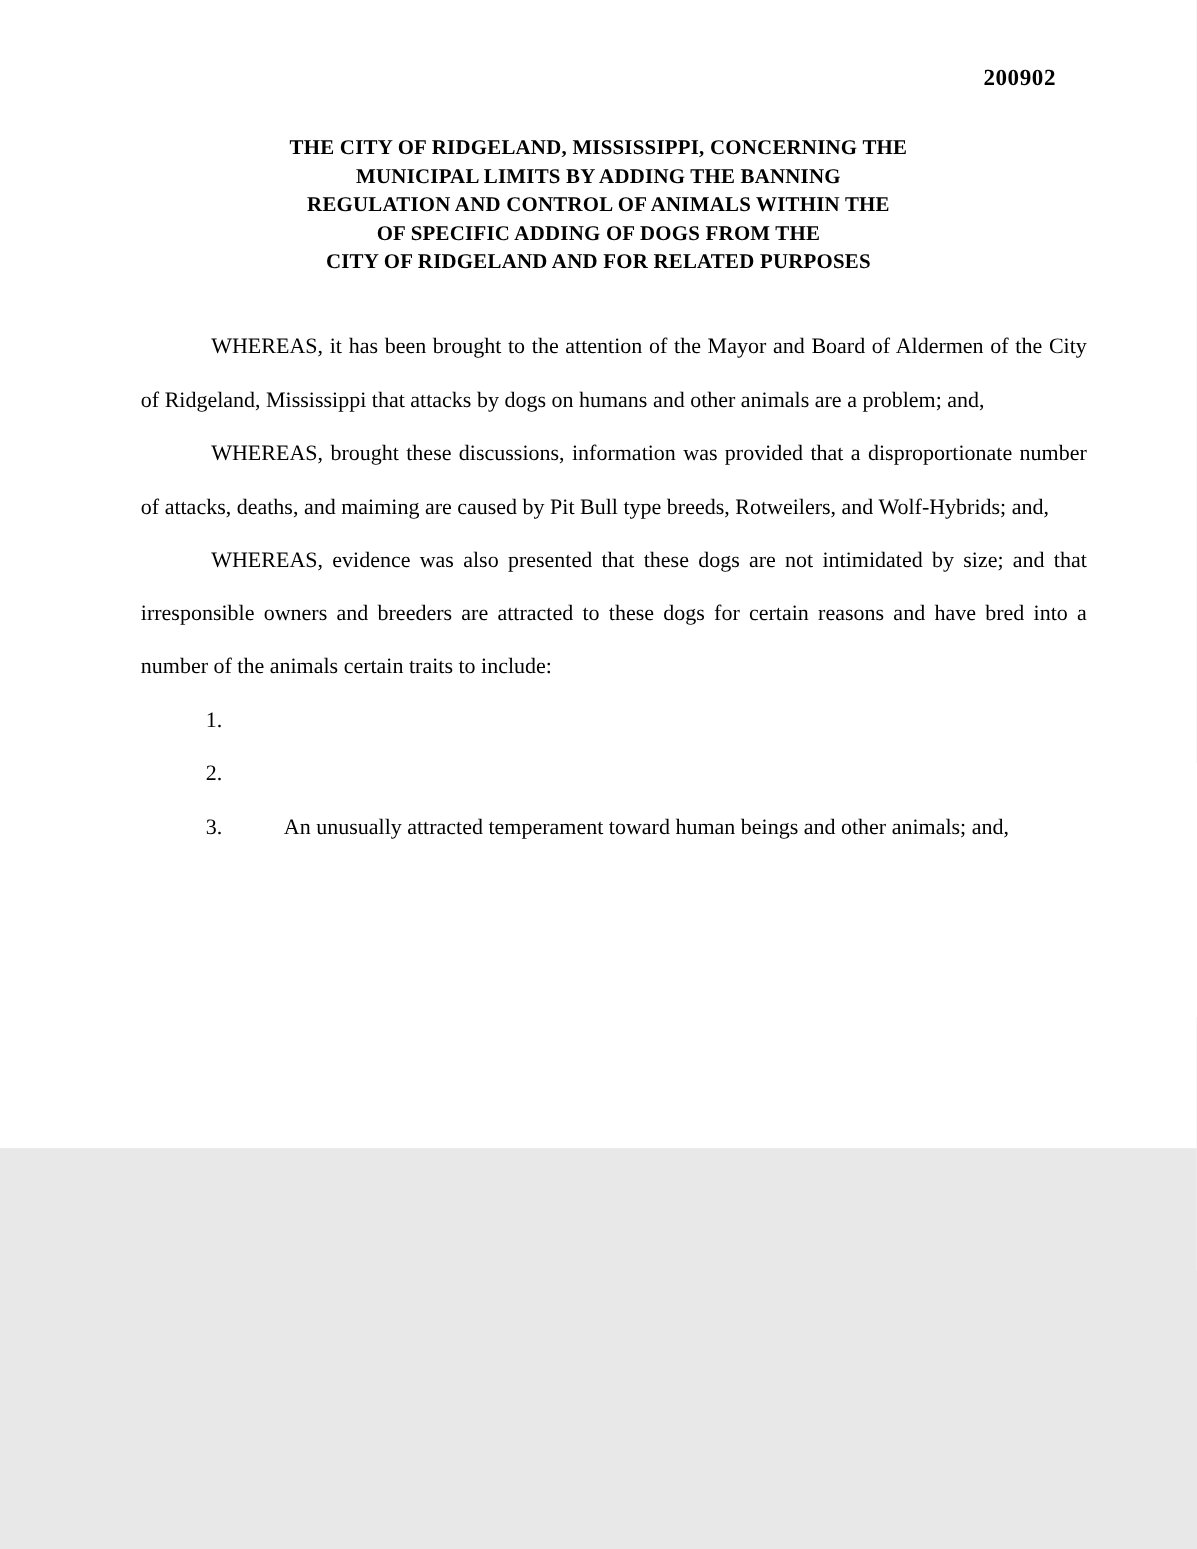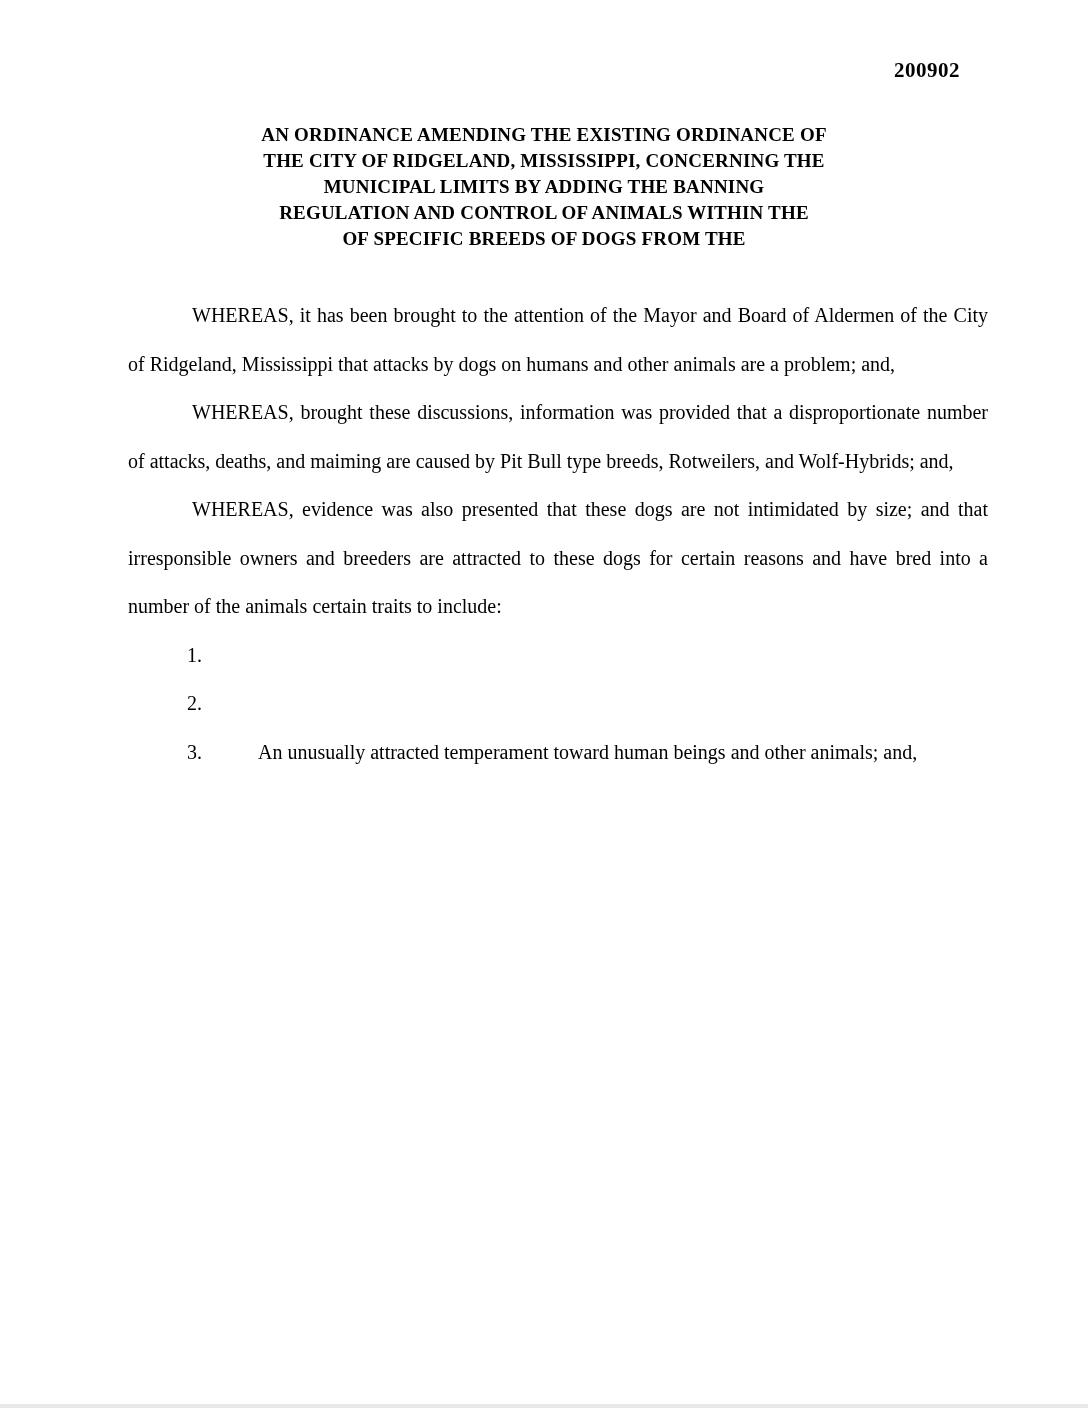--- a/index.html
+++ b/index.html
@@ -3,21 +3,21 @@
 <meta charset="utf-8">
 <style>
   html, body {
     margin: 0;
     padding: 0;
     background: #e8e8e8;
   }
   .page {
     position: relative;
     width: 1088px;
-    height: 1404px;
+    height: 1044px;
     background: #ffffff;
     font-family: "Liberation Serif", "DejaVu Serif", serif;
     color: #000000;
     overflow: hidden;
     margin: 0 auto;
   }
   .doc-number {
     position: absolute;
     top: 58px;
     right: 128px;
@@ -59,25 +59,25 @@
   }
 </style>
 </head>
 <body>
 
 <div class="page">
 
   <div class="doc-number">200902</div>
 
   <div class="title-block">
-    <div>AN ORDINANCE AMENDING THE EXISTING ORDINANCE OF</div>
     <div>THE CITY OF RIDGELAND, MISSISSIPPI, CONCERNING THE</div>
     <div>MUNICIPAL LIMITS BY ADDING THE BANNING</div>
     <div>REGULATION AND CONTROL OF ANIMALS WITHIN THE</div>
-    <div>OF SPECIFIC BREEDS OF DOGS FROM THE</div>
+    <div>OF SPECIFIC ADDING OF DOGS FROM THE</div>
+    <div>CITY OF RIDGELAND AND FOR RELATED PURPOSES</div>
   </div>
 
   <div class="doc-body">
 
     <p class="para">WHEREAS, it has been brought to the attention of the Mayor and Board of Aldermen of the City of Ridgeland, Mississippi that attacks by dogs on humans and other animals are a problem; and,</p>
     <p class="para">WHEREAS, brought these discussions, information was provided that a disproportionate number of attacks, deaths, and maiming are caused by Pit Bull type breeds, Rotweilers, and Wolf-Hybrids; and,</p>
     <p class="para">WHEREAS, evidence was also presented that these dogs are not intimidated by size; and that irresponsible owners and breeders are attracted to these dogs for certain reasons and have bred into a number of the animals certain traits to include:</p>
 
     <div class="list-item">
       <div class="li-num">1.</div>

